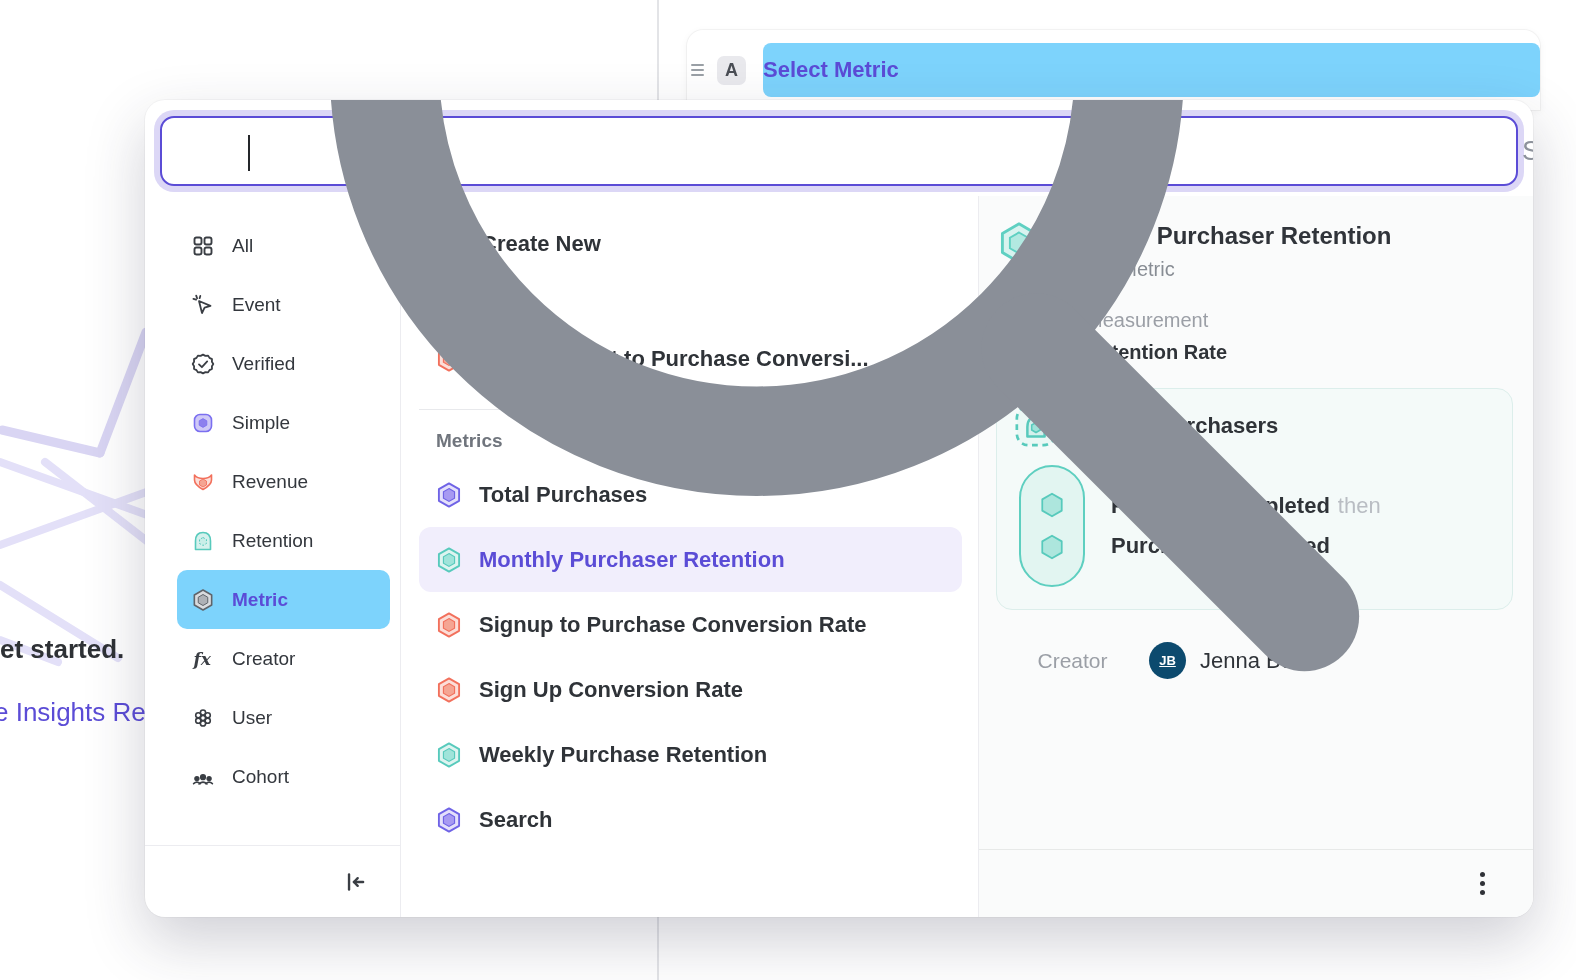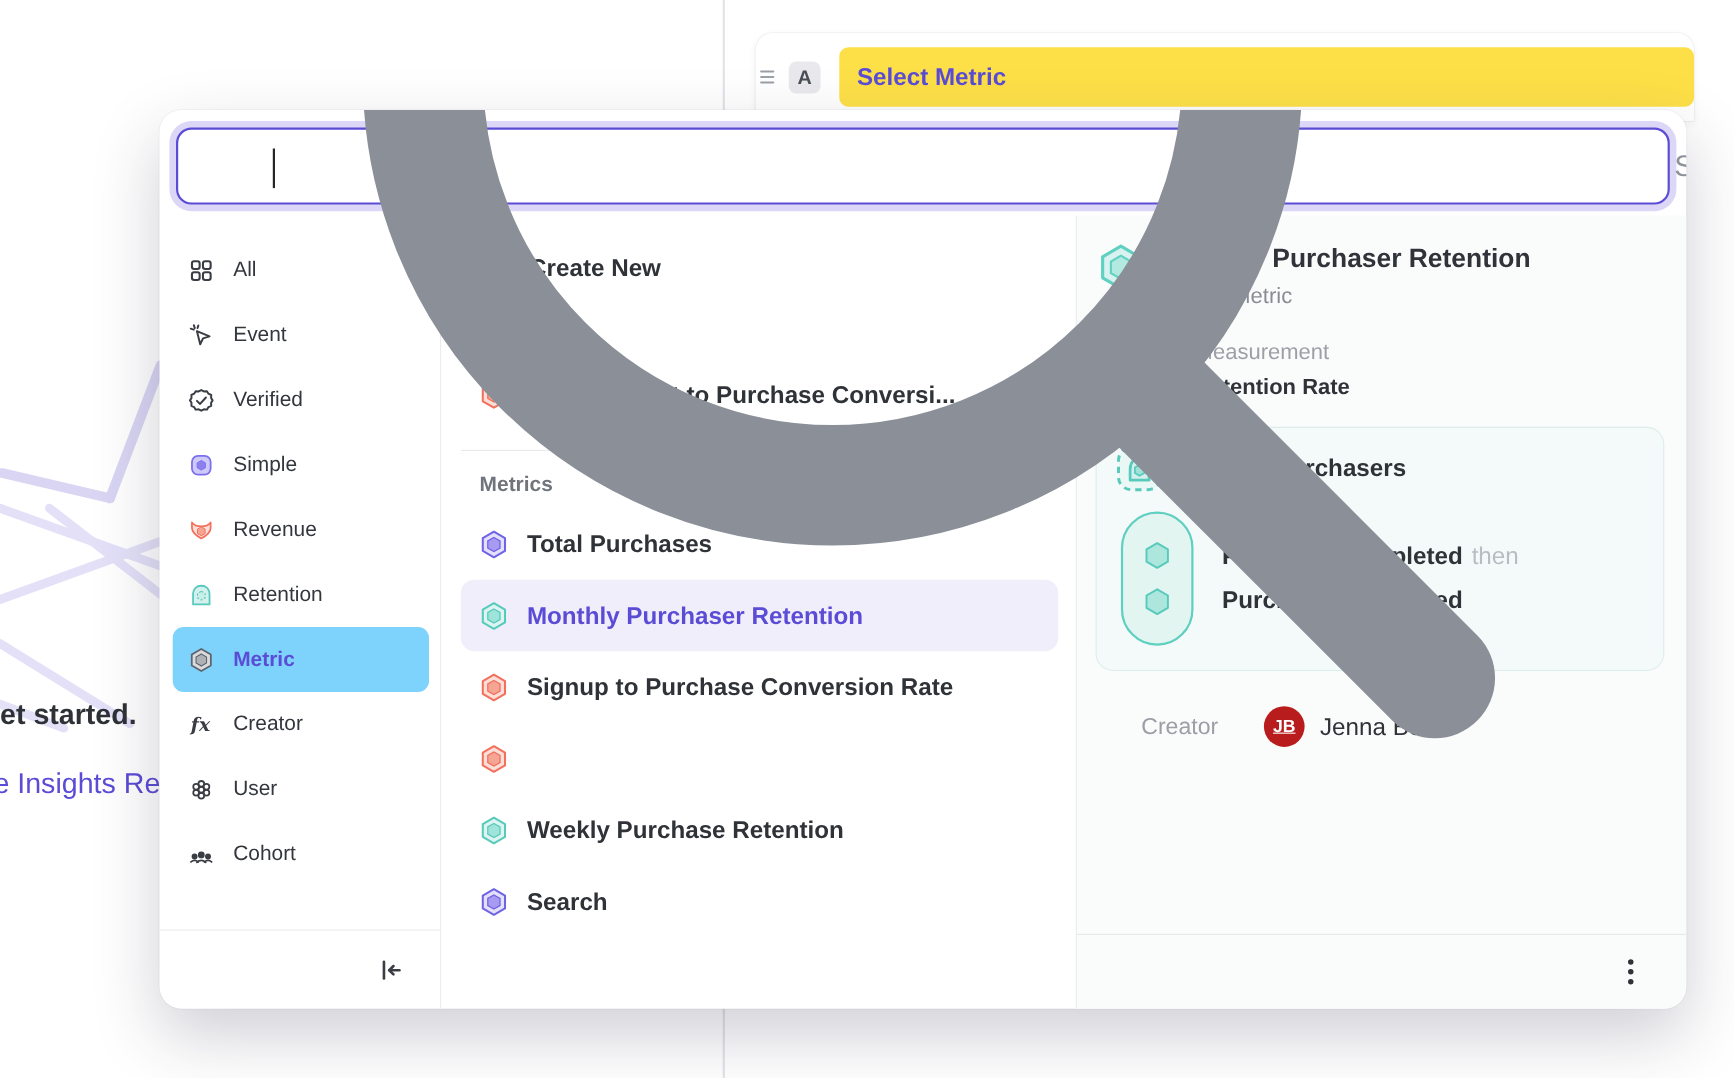--- a/index.html
+++ b/index.html
@@ -12,43 +12,43 @@
   .bg-heading { position:absolute; left:0px; top:634px; font-size:26px; font-weight:700; color:#2e3135; white-space:nowrap; z-index:1; }
   .bg-link { position:absolute; left:-6px; top:697px; font-size:26px; font-weight:500; color:#5b4cd6; white-space:nowrap; z-index:1; }
 
   .bg-card { position:absolute; left:687px; top:30px; width:853px; height:80px; background:#ffffff;
     border-radius:16px 16px 0 0; box-shadow:0 0 0 1px rgba(0,0,0,0.04), 0 2px 8px rgba(0,0,0,0.05);
     display:flex; align-items:center; z-index:2; }
   .drag-handle { width:18px; display:flex; flex-direction:column; gap:3px; margin:0 8px 0 4px; }
   .drag-handle i { display:block; height:2px; width:13px; background:#9aa0a6; border-radius:1px; }
   .metric-badge { width:29px; height:29px; border-radius:7px; background:#e9e9ed; color:#4a4e55;
     font-weight:700; font-size:18px; display:flex; align-items:center; justify-content:center; }
-  .select-pill { margin-left:17px; flex:1; height:54px; background:#fde047; border-radius:8px;
-    display:flex; align-items:center; padding-left:16px; }
+  .select-pill { margin-left:17px; flex:1; height:54px; background:#7dd3fc; border-radius:8px;
+    display:flex; align-items:center; }
   .select-pill span { color:#5b4cd6; font-size:22px; font-weight:700; }
 
   
   .modal { position:absolute; left:145px; top:100px; width:1388px; height:817px; background:#ffffff;
     border-radius:20px; box-shadow:0 24px 60px rgba(40,40,70,0.22), 0 0 0 1px rgba(0,0,0,0.03);
     display:flex; flex-direction:column; overflow:hidden; z-index:10; }
 
   .search-wrap { margin:16px 15px 10px 15px; }
   .search-box { position:relative; height:70px; background:#fff; border:2px solid #5b4cd6; border-radius:14px;
     box-shadow:0 0 0 6px #dcd7f6; display:flex; align-items:center; padding:0 20px; }
   .search-box svg { flex:0 0 auto; }
   .caret { position:absolute; left:86px; top:17px; width:2px; height:36px; background:#24262a; }
   .search-input { flex:1; border:none; outline:none; font-size:27px; color:#33373d; margin-left:26px;
     font-family:"Liberation Sans", sans-serif; background:transparent; }
   .search-input::placeholder { color:#8d929b; }
 
   .columns { flex:1; display:flex; min-height:0; }
 
   
   .sidebar { width:255px; display:flex; flex-direction:column; }
-  .side-nav { flex:1; padding:20px 10px 0 12px; }
+  .side-nav { flex:1; padding:20px 10px 0 32px; }
   .side-item { height:59px; display:flex; align-items:center; gap:17px; padding-left:14px;
     border-radius:10px; font-size:19px; font-weight:500; color:#33373d; cursor:pointer; }
   .side-item.selected { background:#7dd3fc; color:#5b4cd6; font-weight:700; }
   .icon24 { width:24px; height:24px; display:inline-flex; }
   .icon24 svg { width:24px; height:24px; }
   .side-footer { border-top:1px solid #ececf0; height:72px; display:flex; align-items:center;
     justify-content:flex-end; padding-right:28px; }
   .collapse-btn { width:34px; height:34px; display:flex; align-items:center; justify-content:center; cursor:pointer; }
 
   
@@ -84,22 +84,22 @@
   .def-body { display:flex; gap:26px; margin-top:16px; margin-left:6px; }
   .capsule { width:66px; height:122px; border:2px solid #5ecfc0; background:#e2f5f1; border-radius:40px;
     display:flex; flex-direction:column; align-items:center; justify-content:center; gap:12px; }
   .capsule svg { width:30px; height:30px; }
   .steps { display:flex; flex-direction:column; justify-content:center; gap:14px; }
   .step-line { font-size:22px; font-weight:700; color:#2f3338; }
   .step-suffix { color:#b9bdc3; font-weight:400; margin-left:8px; }
 
   .creator-row { display:flex; align-items:center; margin-top:32px; }
   .creator-label { width:153px; font-size:21px; color:#9b9fa6;text-align:center; }
-  .avatar { width:37px; height:37px; border-radius:50%; background:#b91c1c; color:#ffffff;
-    font-size:16px; font-weight:700; display:flex; align-items:center; justify-content:center;text-decoration:underline; }
+  .avatar { width:37px; height:37px; border-radius:50%; background:#0c4a6e; color:#ffffff;
+    font-size:13px; font-weight:700; display:flex; align-items:center; justify-content:center;text-decoration:underline; }
   .creator-name { font-size:22px; color:#2f3338; margin-left:14px; font-weight:500; }
 
   .right-footer { border-top:1px solid #e7e9e8; height:68px; display:flex; align-items:center;
     justify-content:flex-end; padding-right:34px; }
   .kebab-btn { width:34px; height:34px; display:flex; flex-direction:column; align-items:center;
     justify-content:center; gap:4px; cursor:pointer; }
   .kebab-btn i { width:5px; height:5px; border-radius:50%; background:#2f3237; display:block; }
 </style>
 </head>
 <body>
@@ -312,20 +312,21 @@
             </span>
             <span>Signup to Purchase Conversion Rate</span>
           </div>
           <div class="metric-row">
             <span class="icon28">
               <svg viewBox="0 0 24 24">
                 <polygon points="12,2 20.66,7 20.66,17 12,22 3.34,17 3.34,7" fill="#fcded8" stroke="#f2705c" stroke-width="1.6" stroke-linejoin="round"></polygon>
                 <polygon points="12,6.5 16.76,9.25 16.76,14.75 12,17.5 7.24,14.75 7.24,9.25" fill="#f5a593" stroke="#f2705c" stroke-width="1"></polygon>
               </svg>
             </span>
+            <span>Sign Up Conversion Rate</span>
           </div>
           <div class="metric-row">
             <span class="icon28">
               <svg viewBox="0 0 24 24">
                 <polygon points="12,2 20.66,7 20.66,17 12,22 3.34,17 3.34,7" fill="#ddf4f0" stroke="#57cabc" stroke-width="1.6" stroke-linejoin="round"></polygon>
                 <polygon points="12,6.5 16.76,9.25 16.76,14.75 12,17.5 7.24,14.75 7.24,9.25" fill="#9fe4da" stroke="#57cabc" stroke-width="1"></polygon>
               </svg>
             </span>
             <span>Weekly Purchase Retention</span>
           </div>

